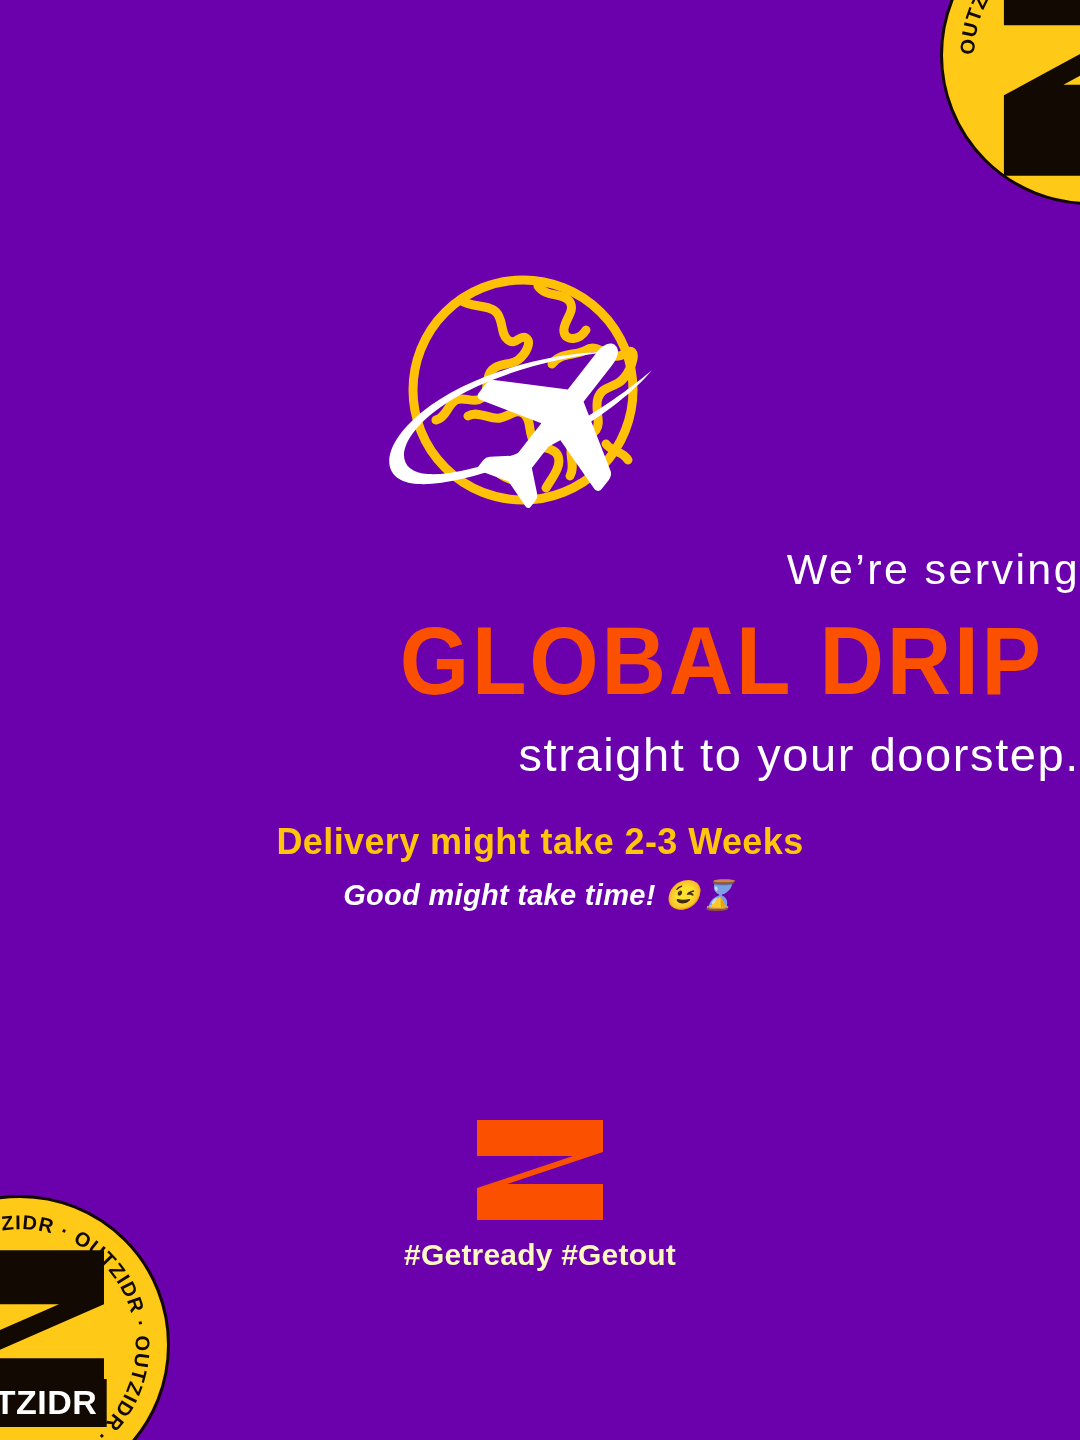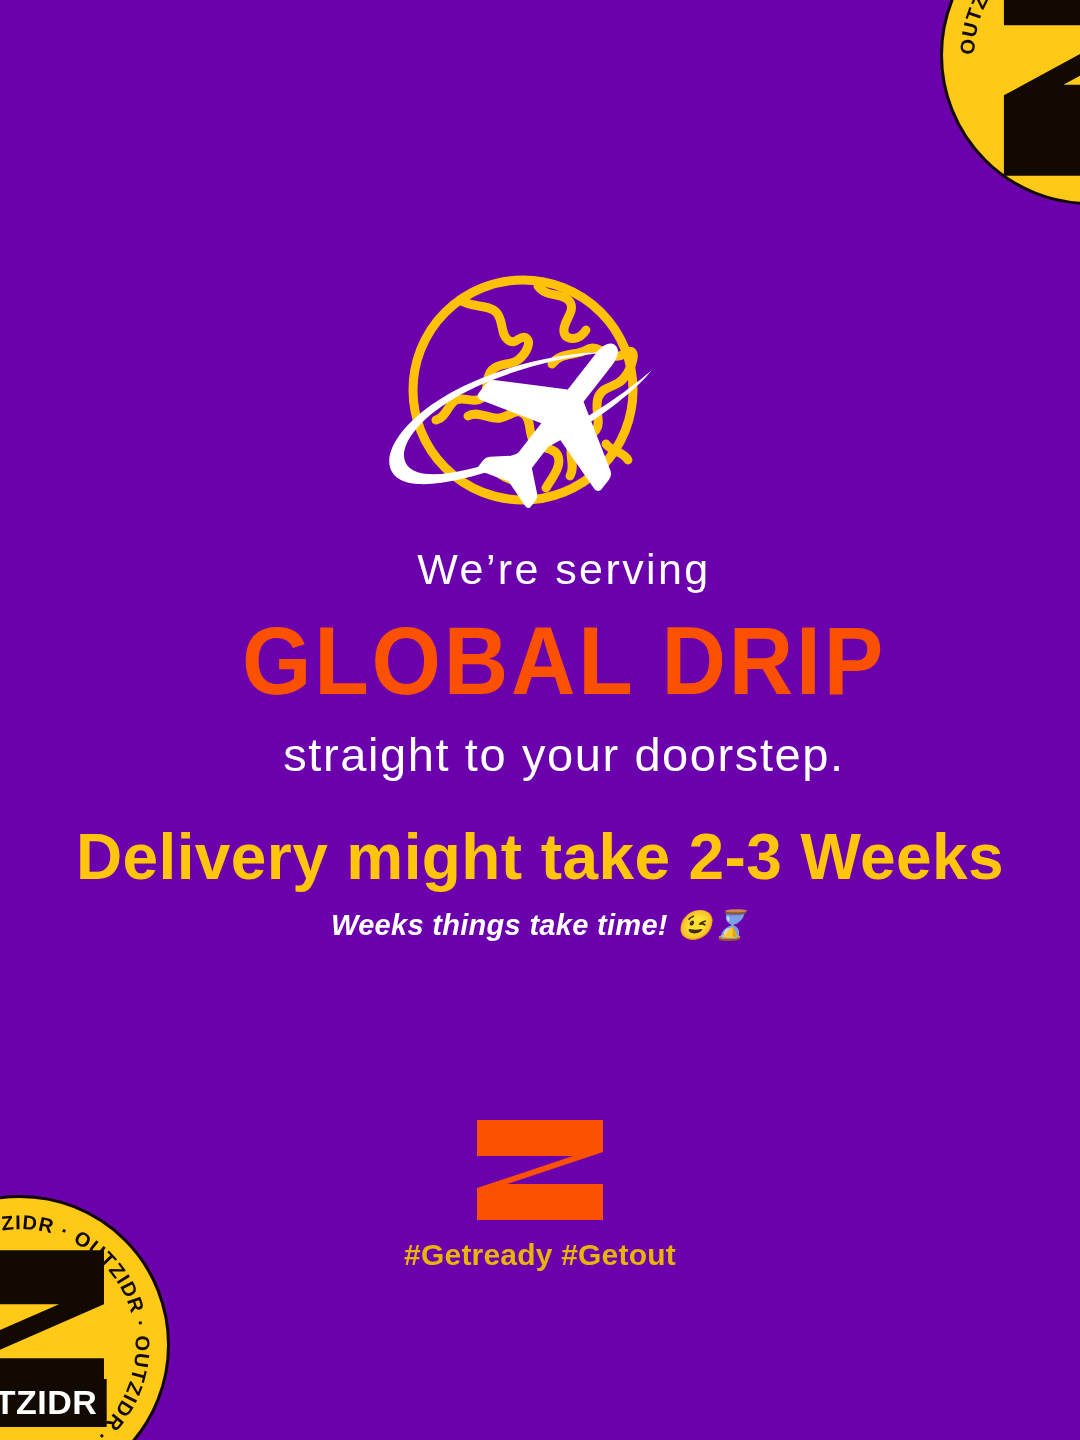--- a/index.html
+++ b/index.html
@@ -89,21 +89,21 @@
     justify-content: center;
   }
   .hero-art svg { display: block; }
 
   
   .copy {
     position: absolute;
     left: 0;
     top: 548px;
     width: 1080px;
-    text-align: center;
+    text-align: right;
     padding-left: 48px;
   }
   .line-kicker {
     color: #ffffff;
     font-size: 43px;
     font-weight: 300;
     letter-spacing: 2.4px;
     line-height: 1.0;
     margin: 0;
   }
@@ -129,21 +129,21 @@
 
   .delivery {
     position: absolute;
     left: 0;
     top: 822px;
     width: 1080px;
     text-align: center;
   }
   .delivery-main {
     color: #FFC40C;
-    font-size: 64px;
+    font-size: 36px;
     font-weight: 700;
     letter-spacing: 0.4px;
     line-height: 1.1;
     margin: 0;
   }
   .delivery-sub {
     color: #ffffff;
     font-size: 29px;
     font-weight: 700;
     font-style: italic;
@@ -155,21 +155,21 @@
   
   .footer {
     position: absolute;
     left: 0;
     top: 1120px;
     width: 1080px;
     text-align: center;
   }
   .footer-z { width: 126px; height: auto; display: inline-block; }
   .footer-tag {
-    color: #eab308;
+    color: #fef9c3;
     font-size: 30px;
     font-weight: 700;
     letter-spacing: 0.2px;
     margin: 14px 0 0 0;
   }
 </style>
 </head>
 <body>
 
 <div class="poster">
@@ -224,21 +224,21 @@
   </div>
 
   <div class="copy">
     <p class="line-kicker">We’re serving</p>
     <p class="line-headline">GLOBAL DRIP</p>
     <p class="line-tail">straight to your doorstep.</p>
   </div>
 
   <div class="delivery">
     <p class="delivery-main">Delivery might take 2-3 Weeks</p>
-    <p class="delivery-sub">Weeks things take time! 😉⌛</p>
+    <p class="delivery-sub">Good might take time! 😉⌛</p>
   </div>
 
   <div class="footer">
     <svg class="footer-z" viewBox="0 0 126 100">
       <polygon points="0,0 126,0 126,32 30,64 126,64 126,100 0,100 0,68 96,36 0,36" fill="#FA5000"></polygon>
     </svg>
     <p class="footer-tag">#Getready #Getout</p>
   </div>
 
 </div>

